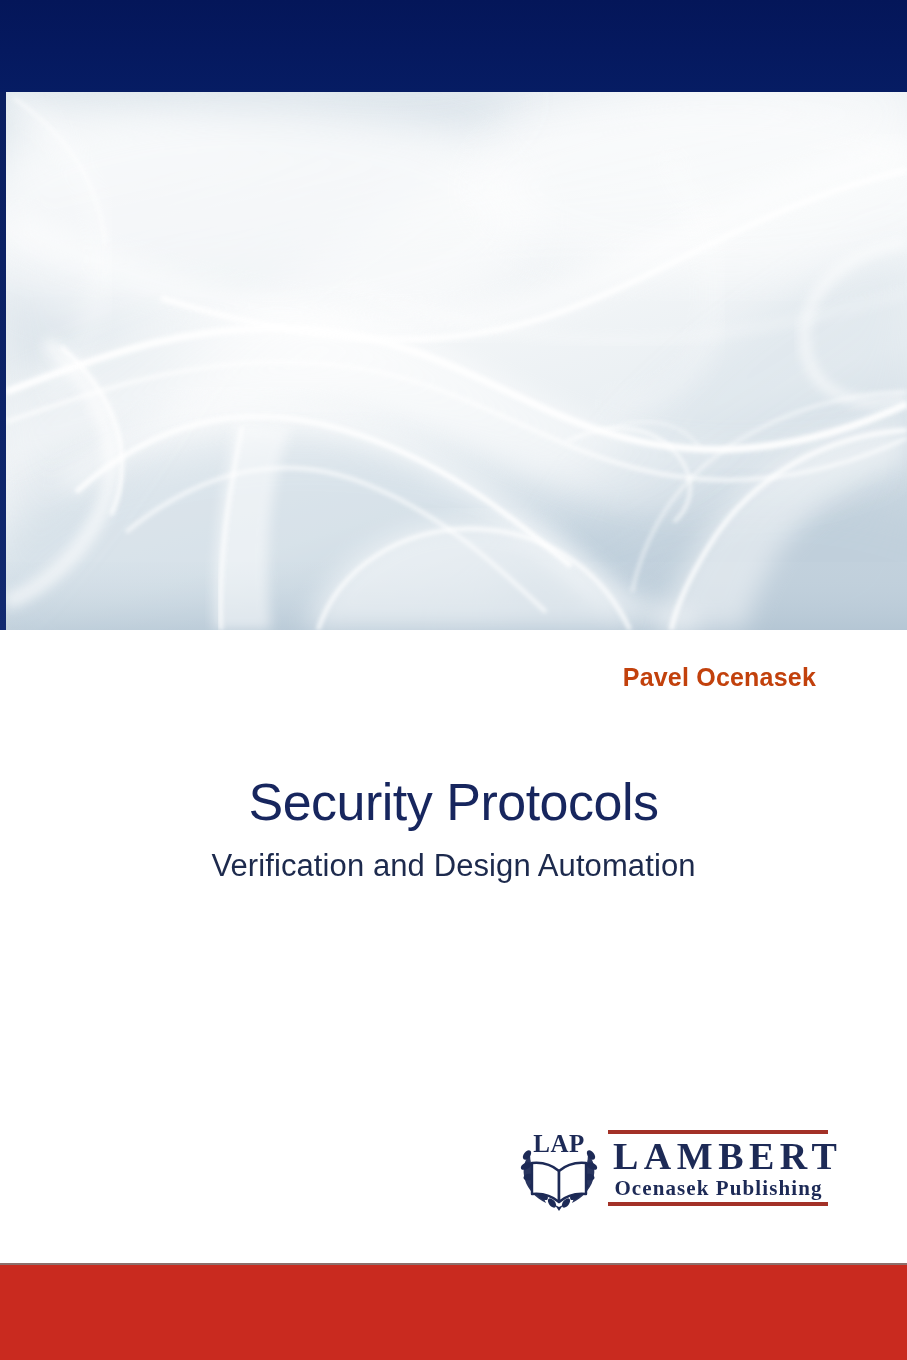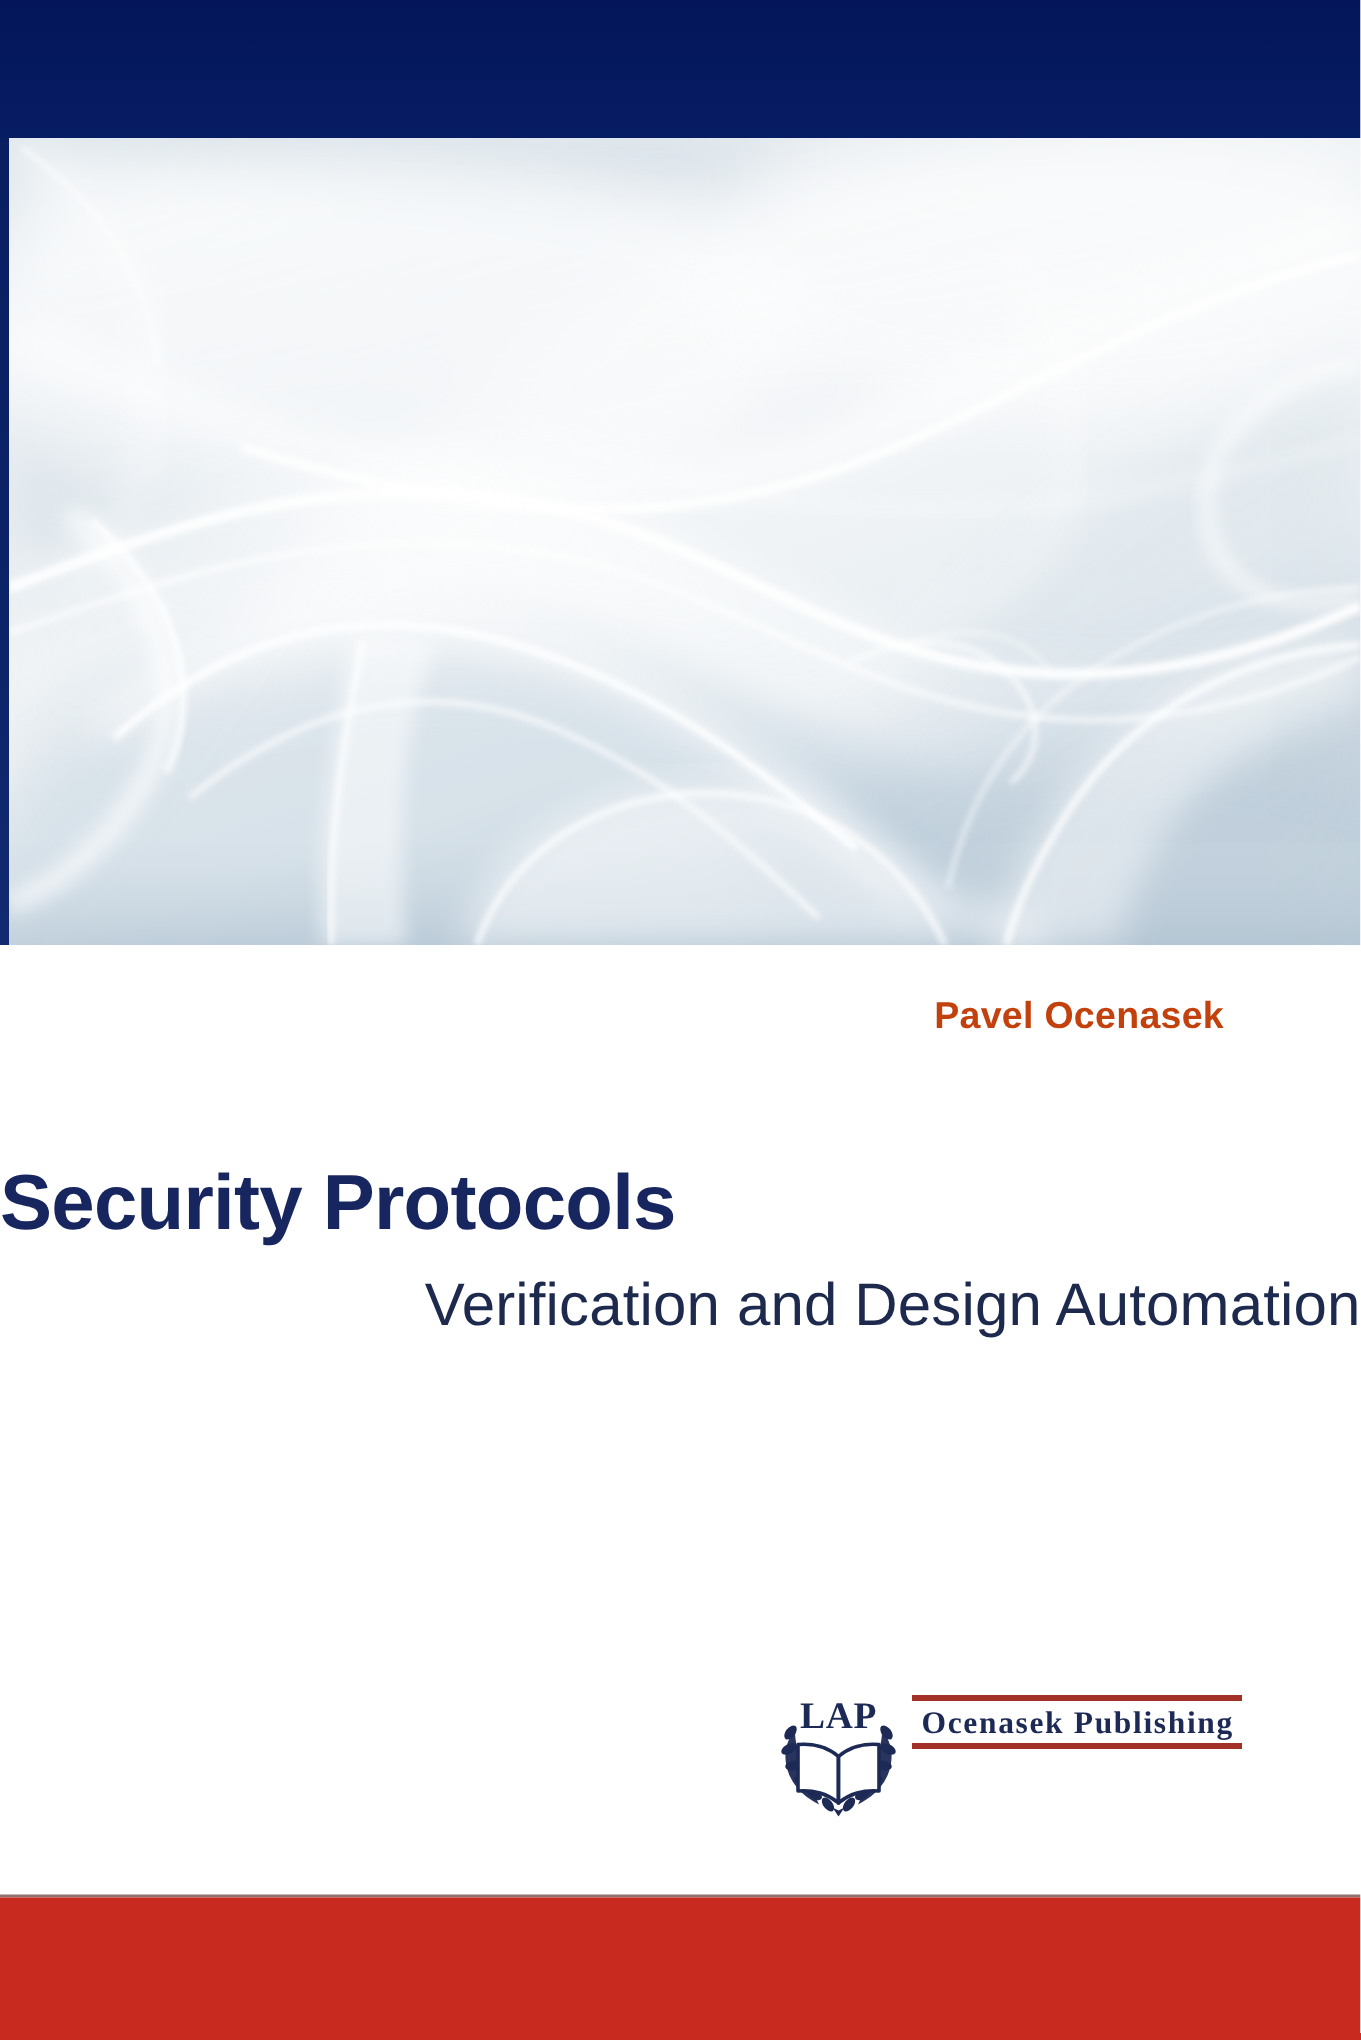--- a/index.html
+++ b/index.html
@@ -67,32 +67,33 @@
     font-weight: bold;
     color: #c2410c;
     letter-spacing: 0.2px;
     text-align: right;
     white-space: nowrap;
   }
   .title {
     position: absolute;
     left: 0; right: 0;
     top: 772px;
+    text-align: center;
     font-size: 52px;
-    font-weight: bold;
+    font-weight: normal;
     color: #17265e;
     letter-spacing: -0.5px;
     white-space: nowrap;
   }
   .subtitle {
     position: absolute;
     left: 0; right: 0;
     top: 848px;
-    text-align: right;
-    font-size: 40px;
+    text-align: center;
+    font-size: 31px;
     font-weight: normal;
     color: #1d2a4d;
     letter-spacing: 0.1px;
     white-space: nowrap;
   }
 
   
   .logo {
     position: absolute;
     left: 516px;
@@ -306,19 +307,20 @@
         <path d="M43,45 C36,39 26,36 16,37 L16,68 C26,67 36,70 43,76 Z" fill="#ffffff" stroke="#1d2a56" stroke-width="2.4" stroke-linejoin="round"></path>
         <path d="M43,45 C50,39 60,36 70,37 L70,68 C60,67 50,70 43,76 Z" fill="#ffffff" stroke="#1d2a56" stroke-width="2.4" stroke-linejoin="round"></path>
         <path d="M43,45 L43,76" stroke="#1d2a56" stroke-width="2.2"></path>
       </g>
 
       <text x="43" y="26" text-anchor="middle" font-family="Liberation Serif, serif" font-weight="bold" font-size="25" fill="#1d2a56" letter-spacing="0.5">LAP</text>
     </svg>
   </div>
   <div class="logo-wordmark">
     <div class="rule-top"></div>
+    <div class="lambert">LAMBERT</div>
     <div class="acad-pub">Ocenasek Publishing</div>
     <div class="rule-bottom"></div>
   </div>
 </div>
 
 <div class="bottom-band-hairline"></div>
 <div class="bottom-band"></div>
 
 </body></html>

